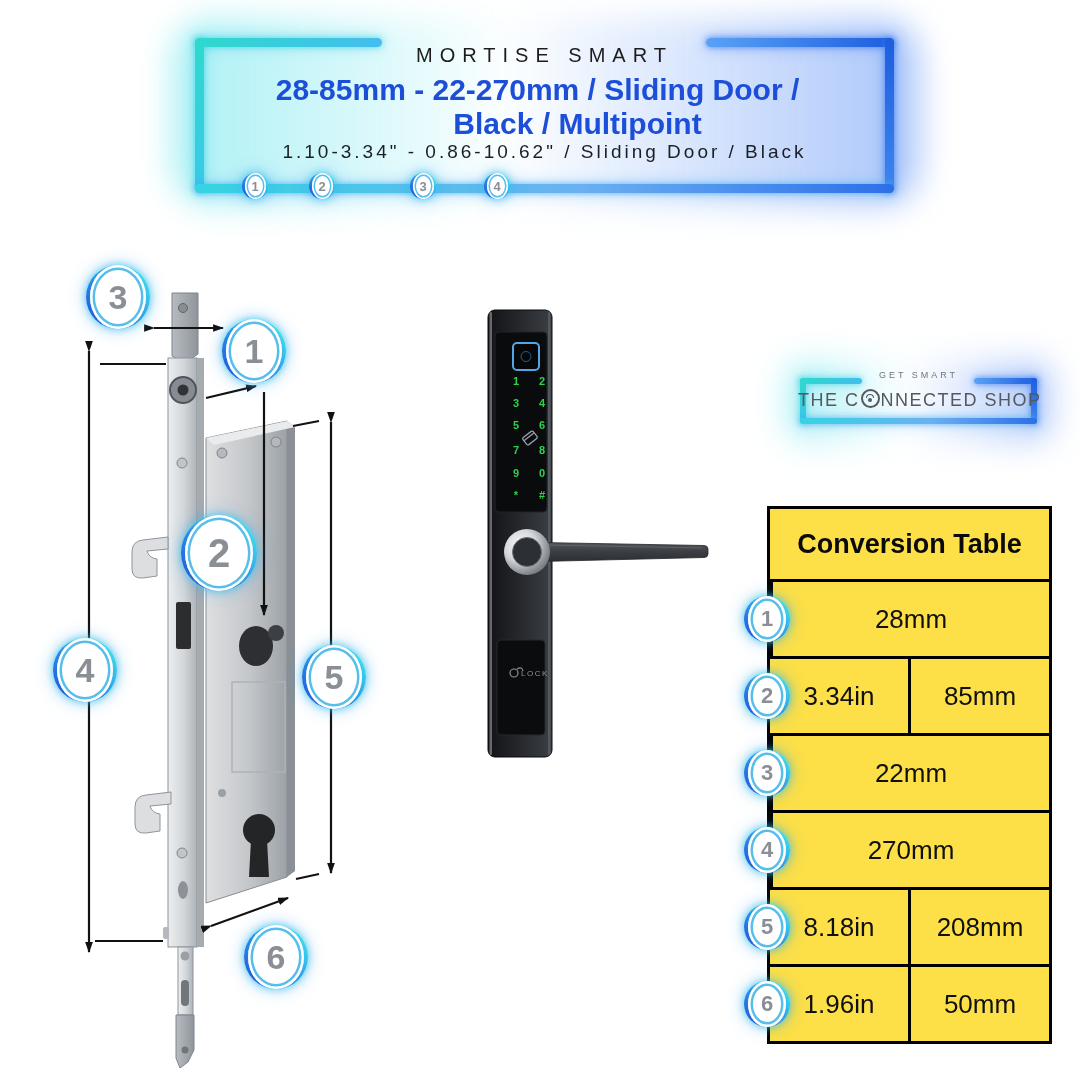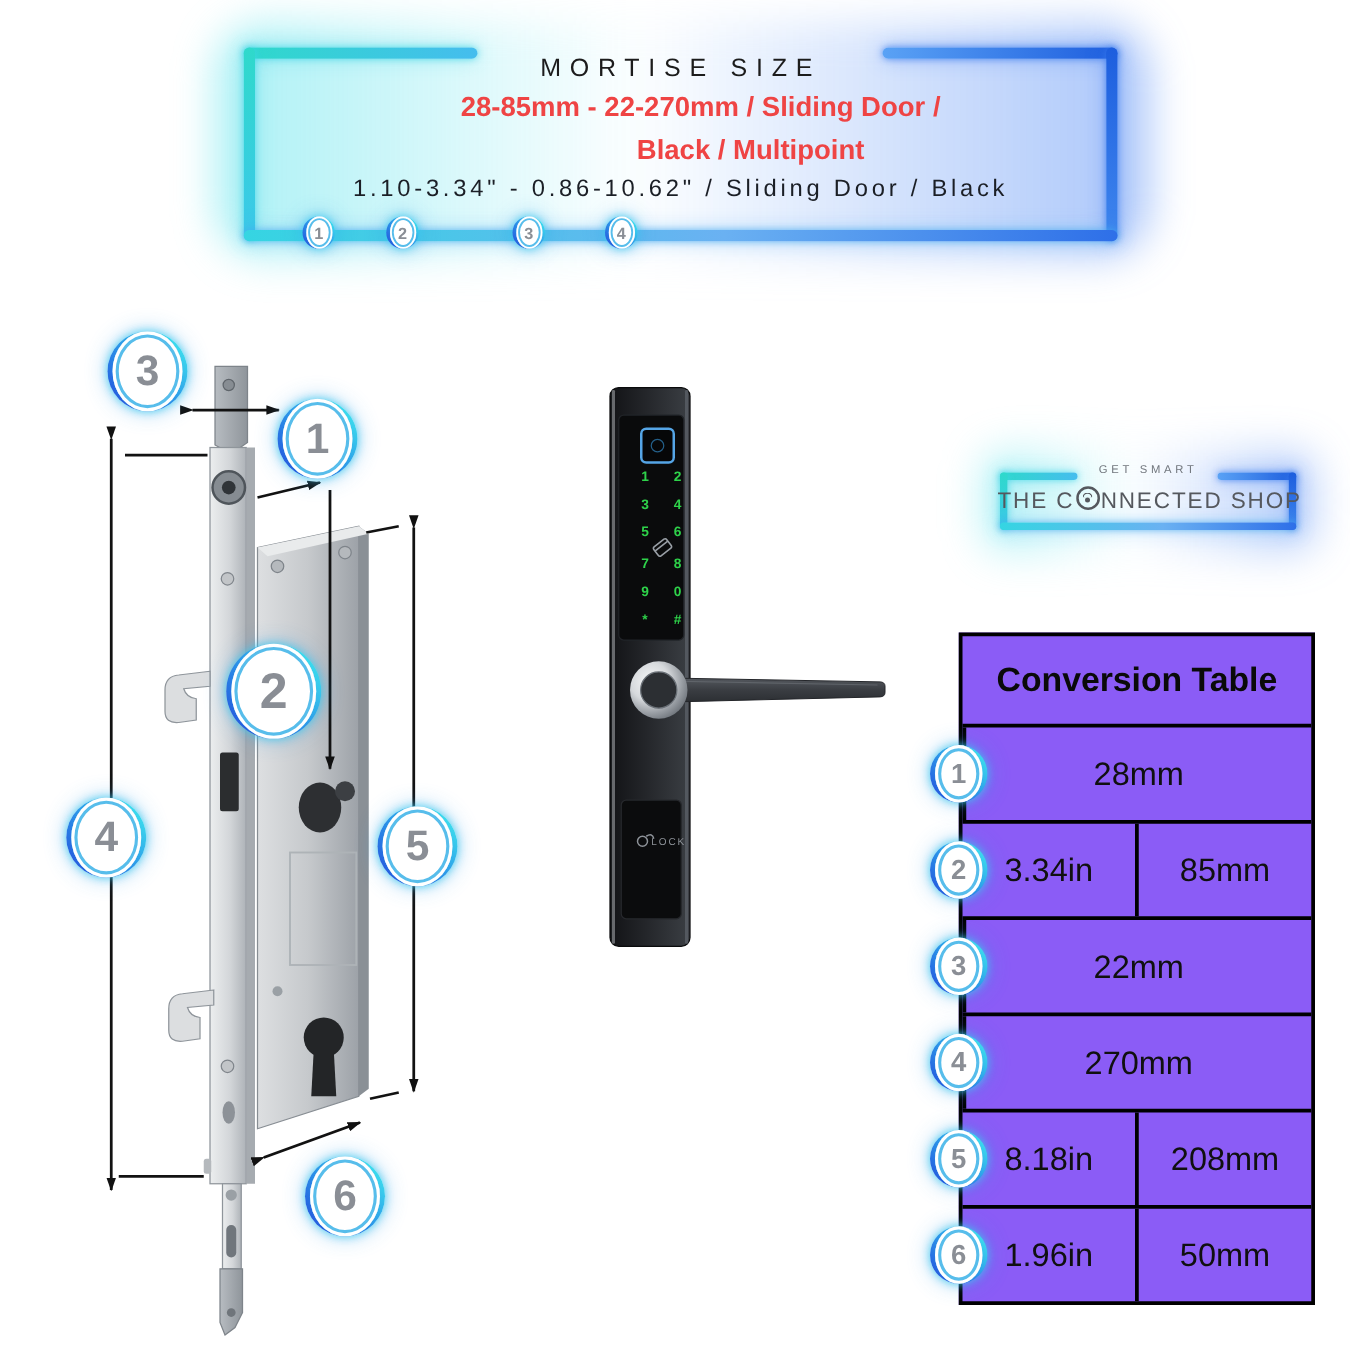--- a/index.html
+++ b/index.html
@@ -18,22 +18,22 @@
             box-shadow:0 0 6px rgba(58,123,240,.85),0 0 16px rgba(58,123,240,.4);}
   .seg.mix{background:linear-gradient(90deg,#35d5e2,#6ab1f2 55%,#2e6fe8);
             box-shadow:0 0 6px rgba(70,170,240,.8),0 0 16px rgba(70,170,240,.4);}
   .halo{position:absolute;filter:blur(16px);border-radius:40px;pointer-events:none;}
 
   
   .hdr-halo{left:172px;top:18px;width:748px;height:188px;
     background:linear-gradient(90deg,rgba(88,226,235,.5),rgba(235,250,255,.15) 45%,rgba(70,130,244,.45));}
   .hdr-eyebrow{position:absolute;left:195px;top:44px;width:699px;text-align:center;
     font-size:20px;letter-spacing:7px;color:#1c1c1c;}
-  .hdr-title{position:absolute;left:211px;width:699px;text-align:center;
-    font-size:22px;font-weight:700;color:#ef4444;letter-spacing:0px;}
+  .hdr-title{position:absolute;left:188px;width:699px;text-align:center;
+    font-size:30px;font-weight:700;color:#1d4ed8;letter-spacing:0px;}
   .hdr-title.l1{top:73px;} .hdr-title.l2{top:107px;margin-left:40px;}
   .hdr-sub{position:absolute;left:195px;top:141px;width:699px;text-align:center;
     font-size:19px;letter-spacing:3px;color:#1b1f26;}
 
   
   .badge{position:absolute;border-radius:50%;
     background:linear-gradient(225deg,#3ee6ee 8%,#2a90e8 55%,#2456dd 92%);
     box-shadow:0 0 7px rgba(56,205,238,.85),0 0 18px rgba(56,160,238,.45);
     display:flex;align-items:center;justify-content:center;}
   .badge .inner{width:100%;height:100%;margin:4px;background:#fff;border-radius:50%;
@@ -66,21 +66,21 @@
   .logo-name{position:absolute;left:798px;top:389px;width:241px;text-align:center;
     font-size:18px;letter-spacing:1.5px;color:#55585e;font-weight:500;white-space:nowrap;}
   .o-icon{display:inline-block;width:15px;height:15px;border:2px solid #55585e;border-radius:50%;
     vertical-align:-2px;position:relative;margin:0 1px;}
   .o-icon::after{content:"";position:absolute;left:50%;top:58%;width:4px;height:4px;
     margin:-2px 0 0 -2px;background:#55585e;border-radius:50%;}
   .o-icon::before{content:"";position:absolute;left:3.5px;top:2.5px;width:6px;height:3.5px;
     border:1.5px solid #55585e;border-bottom:none;border-radius:6px 6px 0 0;}
 
   
-  .conv{position:absolute;left:767px;top:506px;width:285px;border:3px solid #000;background:#8b5cf6;box-sizing:border-box;}
+  .conv{position:absolute;left:767px;top:506px;width:285px;border:3px solid #000;background:#fde047;box-sizing:border-box;}
   .conv-title{height:70px;display:flex;align-items:center;justify-content:center;
     font-size:27px;font-weight:700;color:#0a0a0a;border-bottom:3px solid #000;}
   .conv-row{display:flex;height:74px;border-bottom:3px solid #000;position:relative;}
   .conv-row:last-child{border-bottom:none;}
   .c-in{width:138px;display:flex;align-items:center;justify-content:center;font-size:26px;color:#101010;}
   .c-mm{flex:1;border-left:3px solid #000;display:flex;align-items:center;justify-content:center;font-size:26px;color:#101010;}
   .conv-row .badge{left:-26px;top:50%;margin-top:-23px;}
 </style>
 </head>
 <body>
@@ -88,21 +88,21 @@
 <div class="stage">
 
   <div class="halo hdr-halo"></div>
   <div>
     <div class="seg cyan" style="left:195px;top:38px;width:187px;height:9px;"></div>
     <div class="seg blue" style="left:706px;top:38px;width:188px;height:9px;"></div>
     <div class="seg cyanV" style="left:195px;top:38px;width:9px;height:155px;"></div>
     <div class="seg blueV" style="left:885px;top:38px;width:9px;height:155px;"></div>
     <div class="seg mix" style="left:195px;top:184px;width:699px;height:9px;"></div>
 
-    <div class="hdr-eyebrow">MORTISE SIZE</div>
+    <div class="hdr-eyebrow">MORTISE SMART</div>
     <div class="hdr-title l1">28-85mm - 22-270mm / Sliding Door /</div>
     <div class="hdr-title l2">Black / Multipoint</div>
     <div class="hdr-sub">1.10-3.34" - 0.86-10.62" / Sliding Door / Black</div>
 
     <div class="badge b-sm b-s1">
         <span class="inner">
           <span class="num">1</span>
         </span>
       </div>
     <div class="badge b-sm b-s2">

